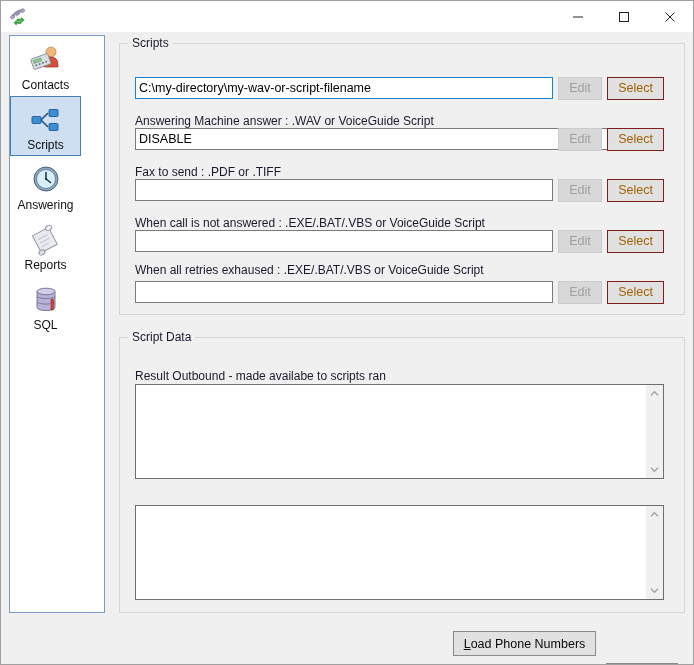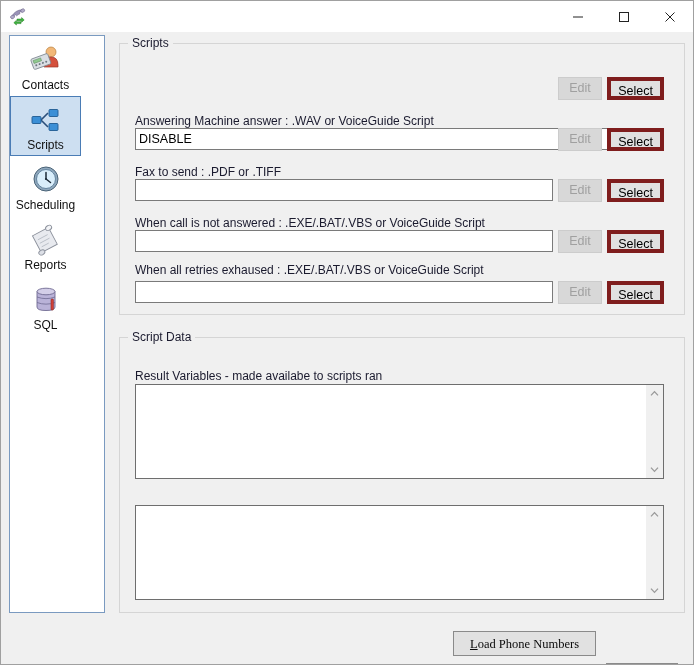--- a/index.html
+++ b/index.html
@@ -160,24 +160,24 @@
   }
   .text-input.focused {
     border: 1px solid #1d7fd0;
   }
 
   .btn {
     position: absolute;
     box-sizing: border-box;
     height: 23px;
     background: #e1e1e1;
-    border: 4px solid #7f1d1d;
+    border: 1px solid #7f1d1d;
     font-family: "Liberation Sans", sans-serif;
     font-size: 12.5px;
-    color: #000000;
+    color: #a16207;
     text-align: center;
     line-height: 21px;
     padding: 0;
     cursor: default;
   }
   .btn.disabled {
     background: #d8d8d8;
     border: 1px solid #cccccc;
     color: #a0a0a0;
   }
@@ -224,21 +224,21 @@
     justify-content: center;
   }
 
   
   .bottom-btn {
     position: absolute;
     box-sizing: border-box;
     height: 25px;
     background: #e1e1e1;
     border: 1px solid #8a8a8a;
-    font-family: Liberation Serif, serif;
+    font-family: Liberation Sans, sans-serif;
     font-size: 12.5px;
     color: #0a0a0a;
     text-align: center;
     line-height: 23px;
     cursor: default;
   }
   .accel { text-decoration: underline; }
 </style>
 </head>
 <body>
@@ -312,21 +312,21 @@
 
     <div class="nav-item">
       <span class="nav-icon">
         <svg width="34" height="34" viewBox="0 0 34 34">
           <circle cx="17" cy="16" r="12" fill="#8fa8bd" stroke="#4a6377" stroke-width="1"></circle>
           <circle cx="17" cy="16" r="9.5" fill="#d9eefb" stroke="#5b7d99" stroke-width="0.9"></circle>
           <path d="M17 16 L17 9.5 M17 16 L21.5 19.5" stroke="#1d2b38" stroke-width="1.5" fill="none" stroke-linecap="round"></path>
           <circle cx="17" cy="16" r="1.1" fill="#1d2b38"></circle>
         </svg>
       </span>
-      <span class="nav-label">Scheduling</span>
+      <span class="nav-label">Answering</span>
     </div>
 
 
     <div class="nav-item">
       <span class="nav-icon">
         <svg width="34" height="34" viewBox="0 0 34 34">
           <g transform="rotate(-28 17 17)">
             <rect x="7" y="7" width="18" height="19" fill="#e8eaef" stroke="#8c919c" stroke-width="0.9"></rect>
             <ellipse cx="25" cy="7.5" rx="3.2" ry="2.4" fill="#f3f4f7" stroke="#8c919c" stroke-width="0.9"></ellipse>
             <ellipse cx="7.5" cy="26" rx="3.2" ry="2.4" fill="#dcdfe6" stroke="#8c919c" stroke-width="0.9"></ellipse>
@@ -350,20 +350,21 @@
         </svg>
       </span>
       <span class="nav-label">SQL</span>
     </div>
   </div>
 
   <div class="groupbox" id="group-scripts">
     <span class="gb-title">Scripts</span>
   </div>
 
+  <input class="text-input focused" style="left: 134px; top: 76px; width: 418px;" placeholder="" value="C:\my-directory\my-wav-or-script-filename">
   <button class="btn disabled" style="left:557px; top:76px; width:44px;">Edit</button>
   <button class="btn" style="left:606px; top:76px; width:57px;">Select</button>
 
   <span class="field-label" style="left:134px; top:113px;">Answering Machine answer : .WAV or VoiceGuide Script</span>
   <input class="text-input" style="left: 134px; top: 127px; width: 486px;" placeholder="" value="DISABLE">
   <button class="btn disabled" style="left:557px; top:127px; width:44px;">Edit</button>
   <button class="btn" style="left:606px; top:127px; width:57px;">Select</button>
 
   <span class="field-label" style="left:134px; top:164px;">Fax to send : .PDF or .TIFF</span>
   <input class="text-input" style="left: 134px; top: 178px; width: 418px;" placeholder="">
@@ -377,21 +378,21 @@
 
   <span class="field-label" style="left:134px; top:262px;">When all retries exhaused : .EXE/.BAT/.VBS or VoiceGuide Script</span>
   <input class="text-input" style="left: 134px; top: 280px; width: 418px;" placeholder="">
   <button class="btn disabled" style="left:557px; top:280px; width:44px;">Edit</button>
   <button class="btn" style="left:606px; top:280px; width:57px;">Select</button>
 
   <div class="groupbox" id="group-scriptdata">
     <span class="gb-title">Script Data</span>
   </div>
 
-  <span class="field-label" style="left:134px; top:368px;">Result Variables - made availabe to scripts ran</span>
+  <span class="field-label" style="left:134px; top:368px;">Result Outbound - made availabe to scripts ran</span>
   <div class="textarea-wrap" style="left:134px; top:383px; width:529px; height:95px;">
     <textarea class="textarea-field" placeholder="" style=""></textarea>
     <div class="vscroll">
       <span class="arrow">
         <svg width="9" height="7" viewBox="0 0 9 7">
             <path d="M1 5.4 L4.5 1.6 L8 5.4" fill="none" stroke="#9a9a9a" stroke-width="1.3"></path>
           </svg>
       </span>
       <span class="arrow">
         <svg width="9" height="7" viewBox="0 0 9 7">

